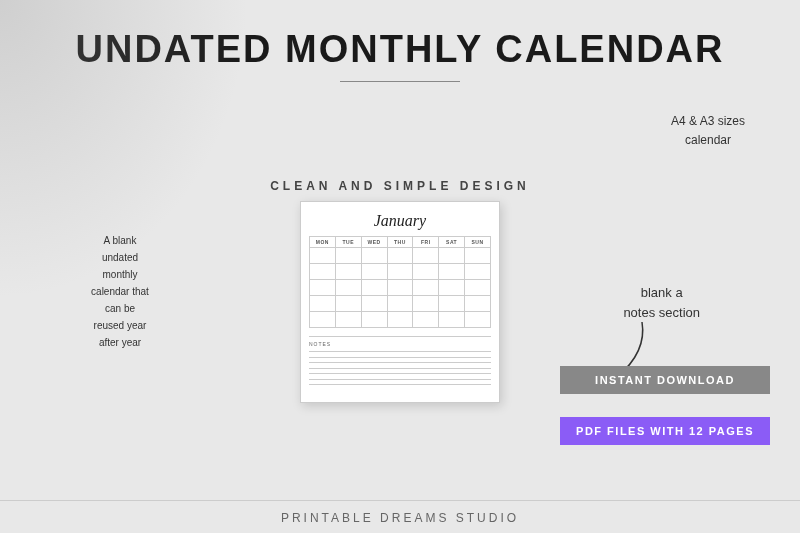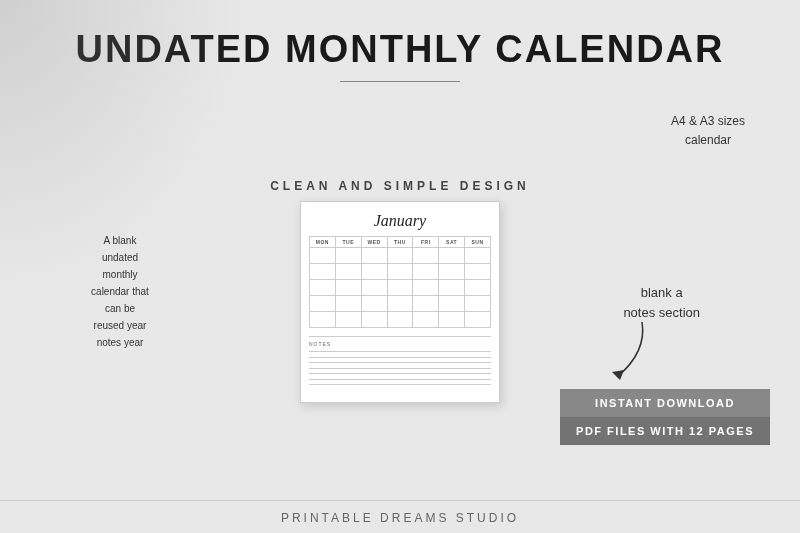--- a/index.html
+++ b/index.html
@@ -188,21 +188,22 @@
       text-align: center;
       color: #fff;
       font-weight: 600;
     }
 
     .badge-light {
       background: #888;
     }
 
     .badge-dark {
-      background: #737373;
+      background: #8b5cf6;
+      margin-top: 23px;
     }
 
     
     .footer {
       width: 100%;
       text-align: center;
       padding: 10px 0 8px;
       font-size: 12px;
       letter-spacing: 3px;
       color: #666;
@@ -219,21 +220,21 @@
 
 <div class="content-area">
 
   <div class="left-text">
     <span>A blank</span><br>
     <span>undated</span><br>
     <span>monthly</span><br>
     <span>calendar that</span><br>
     <span>can be</span><br>
     <span>reused year</span><br>
-    <span>notes year</span>
+    <span>after year</span>
   </div>
 
   <div class="center-col">
     <div class="subtitle">CLEAN AND SIMPLE DESIGN</div>
 
     <div class="calendar-card">
       <div class="cal-title">January</div>
       <table class="cal-grid">
         <thead>
           <tr id="cal-header-row">

